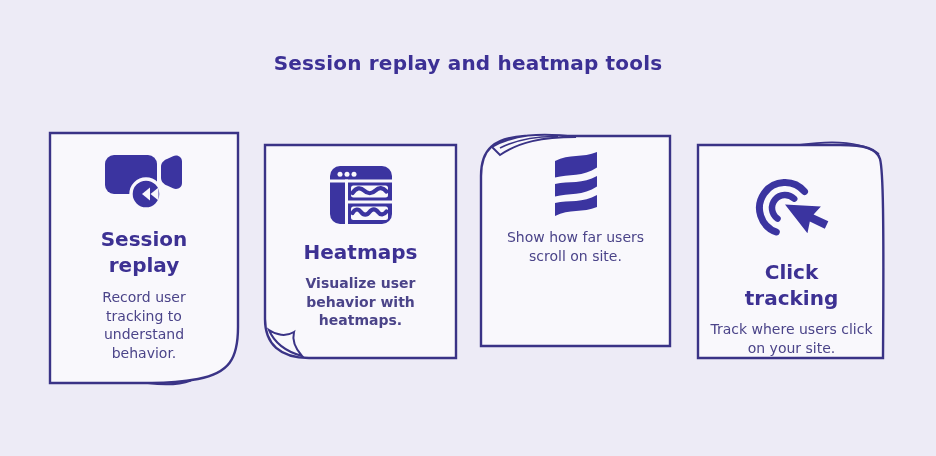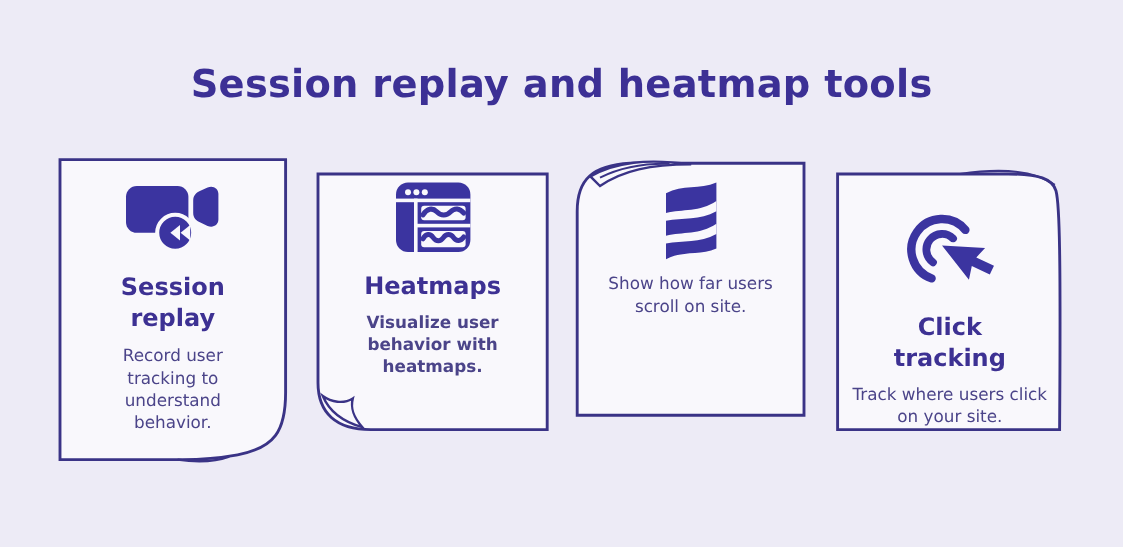--- a/index.html
+++ b/index.html
@@ -6,21 +6,21 @@
   body{
     width:936px;height:456px;
     background:#edebf6;
     font-family:"DejaVu Sans","Liberation Sans",sans-serif;
     overflow:hidden;
   }
   .stage{position:relative;width:936px;height:456px;}
   .page-title{
     position:absolute;top:51px;left:0;width:936px;
     text-align:center;
-    font-size:32px;font-weight:700;color:#3c3095;
+    font-size:20px;font-weight:700;color:#3c3095;
     letter-spacing:.2px;
   }
   .card{position:absolute;}
   .card .outline{position:absolute;left:0;top:0;width:100%;height:100%;overflow:visible;}
   .card .content{
     position:relative;height:100%;
     display:flex;flex-direction:column;align-items:center;
     text-align:center;box-sizing:border-box;
   }
   .card h2{
@@ -29,21 +29,21 @@
   .card p{
     margin:0;font-size:14px;color:#4b4489;line-height:1.33;
   }
   .icon{overflow:visible;flex:none;}
   
   .card.c1{left:48px;top:131px;width:192px;height:254px;border-radius:14px;}
   .card.c2{left:263px;top:143px;width:195px;height:217px;}
   .card.c3{left:479px;top:130px;width:193px;height:218px;}
   .card.c4{left:696px;top:143px;width:191px;height:217px;}
   .c1 .content{padding-top:21px;}
-  .c2 .content{padding-top:9px;text-align:center;}
+  .c2 .content{padding-top:23px;text-align:center;}
   .c3 .content{padding-top:20px;}
   .c4 .content{padding-top:23px;margin-top:12px;}
   .c1 h2{margin-top:15px;width:130px;}
   .c2 h2{margin-top:15px;}
   .c3 h2{margin-top:9px;white-space:nowrap;}
   .c4 h2{margin-top:9px;width:120px;}
   .c1 p{margin-top:10px;width:122px;}
   .c2 p{margin-top:9px;width:136px;font-weight:bold;}
   .c3 p{margin-top:10px;width:142px;}
   .c4 p{margin-top:9px;width:168px;}

